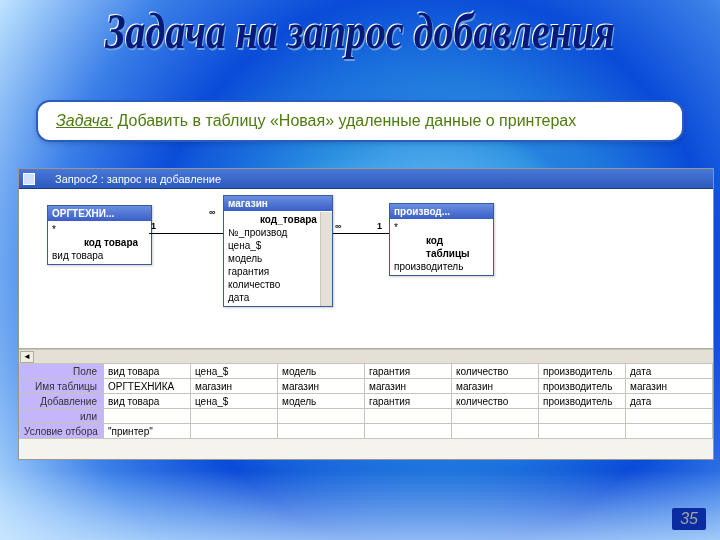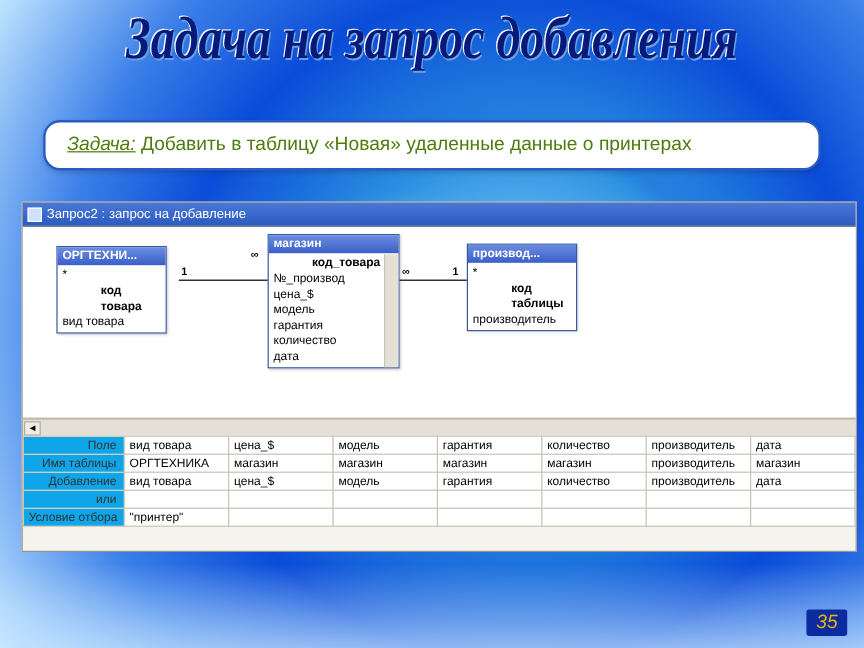--- a/index.html
+++ b/index.html
@@ -28,30 +28,30 @@
   }
   .task-box .label { text-decoration: underline; font-style: italic; }
   .app-window {
     position: absolute; top: 168px; left: 18px; right: 6px; bottom: 80px;
     background: #f4f3ee; border: 1px solid #9a958c;
     font-size: 10px; color: #000;
   }
   .titlebar {
     background: linear-gradient(#4a78d8, #2b5ac0);
     color: #fff; height: 20px; display: flex; align-items: center;
-    padding: 0 4px; font-size: 11px; gap: 4px;
+    padding: 0 4px; font-size: 11px; gap: 20px;
     border-bottom: 1px solid #1a3a80;
   }
   .titlebar .winicon { width:12px; height:12px; background:#d0e0ff; border:1px solid #fff; display:inline-block; }
   .design-area {
     position: relative; height: 160px; background: #fff;
     border-bottom: 1px solid #b0aca0; overflow: hidden;
   }
   .tbl {
-    position: absolute; width: 92px;
+    position: absolute; width: 105px;
     border: 1px solid #3a5aa0; background: #fff;
     box-shadow: 1px 1px 2px rgba(0,0,0,0.2);
   }
   .tbl .th {
     background: linear-gradient(#6a8ee0, #3a5ec8); color:#fff;
     font-size: 10px; padding: 2px 4px; font-weight: bold;
     display:flex; justify-content:space-between; align-items:center;
   }
   .tbl .body { padding: 2px 4px; font-size: 10px; line-height: 13px; max-height:120px; overflow:hidden;}
   .tbl .pk { font-weight: bold; padding-left: 32px; }
@@ -59,24 +59,24 @@
   .rel-line { position:absolute; background:#000; height:1px; }
   .rel-tag { position:absolute; font-size:9px; font-weight:bold; background:transparent; }
   .hscroll { height:14px; background:#e4e0d6; border-top:1px solid #c8c4b8; display:flex; align-items:center; }
   .hscroll .btn { width:14px; height:12px; background:#f0ede4; border:1px solid #b0aca0; margin:0 1px; text-align:center; font-size:8px; line-height:10px; }
   .grid-area { background:#f4f3ee; }
   .qgrid { border-collapse: collapse; width: 100%; table-layout: fixed; }
   .qgrid td, .qgrid th {
     border: 1px solid #c8c4b8; font-size: 10px; padding: 1px 4px;
     height: 15px; background:#fff; white-space: nowrap; overflow:hidden;
   }
-  .qgrid .rowlabel { background:#0ea5e9; text-align:right; padding-right:6px; width:80px; font-size:10px; color:#333;}
+  .qgrid .rowlabel { background:#c4b5fd; text-align:right; padding-right:6px; width:80px; font-size:10px; color:#333;}
   .pagenum {
     position:absolute; right:14px; bottom:10px;
-    background:#0a2ca0; color:#eab308; font-size:16px; padding:2px 8px;
+    background:#0a2ca0; color:#a3a3a3; font-size:16px; padding:2px 8px;
     border-radius:2px; font-style:italic;
   }
   .bottom-glow { position:absolute; left:0; right:0; bottom:0; height:70px;
     background: linear-gradient(transparent, rgba(200,230,255,0.7));
   }
 </style>
 </head>
 <body>
 
 <div class="bg-swirl"></div>

